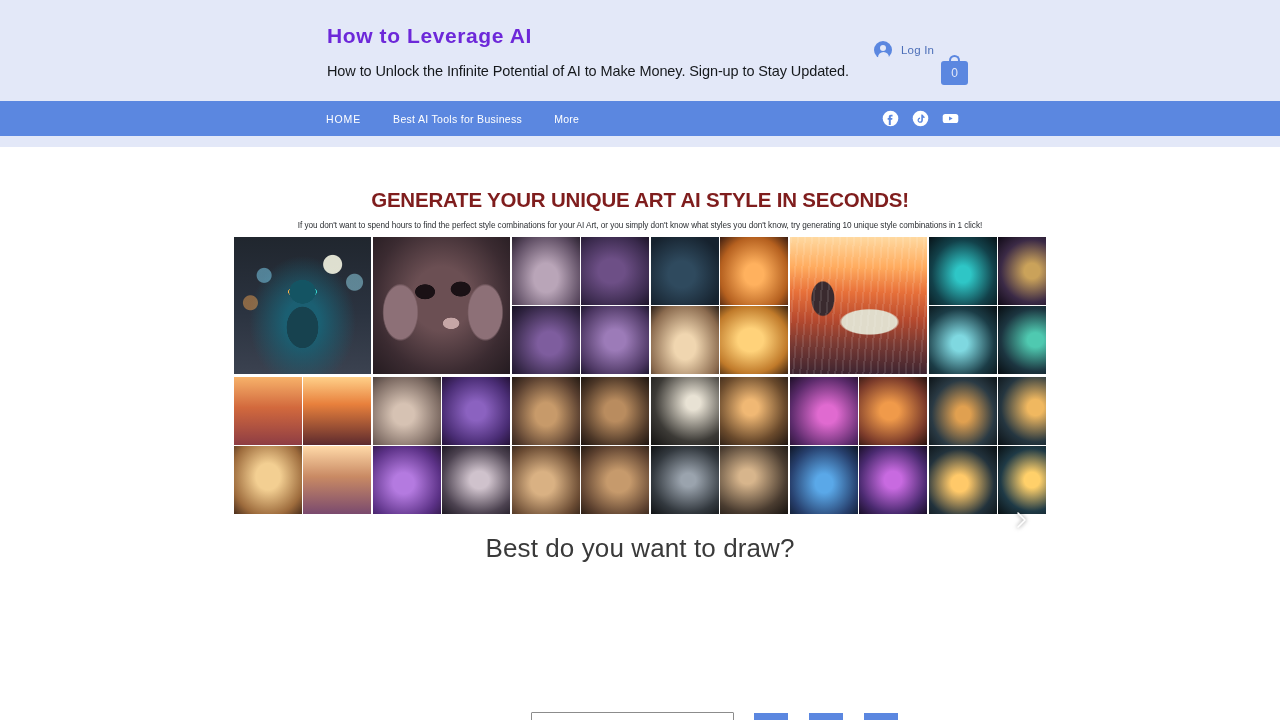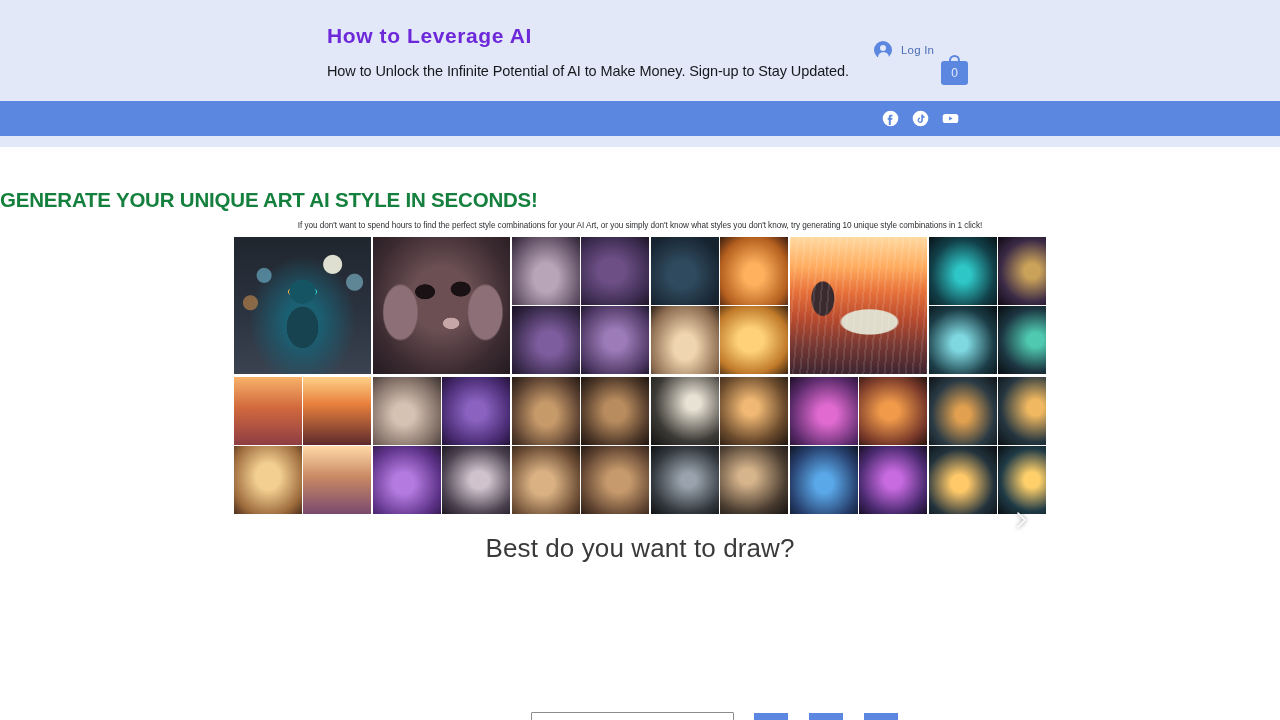--- a/index.html
+++ b/index.html
@@ -143,24 +143,25 @@
   
   .main-area {
     position: relative;
     width: 1280px;
     background: #ffffff;
   }
   .section-title {
     position: absolute;
     left: 0; top: 41px;
     width: 1280px;
+    text-align: center;
     font-size: 20.5px;
     font-weight: bold;
     letter-spacing: -0.2px;
-    color: #15803d;
+    color: #7f1d1d;
   }
   .section-sub {
     position: absolute;
     left: 0; top: 74px;
     width: 1280px;
     text-align: center;
     font-size: 8.2px;
     color: #2c2f33;
     letter-spacing: -0.05px;
   }
@@ -276,20 +277,25 @@
   </div>
 
   <div class="cart-area">
     <span class="cart-handle"></span>
     <span class="cart-bag"></span>
     <span class="cart-count">0</span>
   </div>
 </header>
 
 <nav class="nav-bar">
+  <div class="nav-links">
+    <span class="nav-link home">HOME</span>
+    <span class="nav-link">Best AI Tools for Business</span>
+    <span class="nav-link">More</span>
+  </div>
   <div class="social-links">
     <span class="social-icon">
       <svg viewBox="0 0 24 24" width="17" height="17" fill="currentColor">
           <circle cx="12" cy="12" r="11"></circle>
           <path d="M13 9.2h1.9V6.6h-2.3c-2 0-3 1.2-3 3.1v1.5H8v2.6h1.6V21h2.8v-7.2h2l.3-2.6h-2.3v-1.2c0-.6.2-.8.8-.8z" fill="#5b87e0"></path>
         </svg>
     </span>
     <span class="social-icon">
       <svg viewBox="0 0 24 24" width="17" height="17" fill="currentColor">
           <circle cx="12" cy="12" r="11"></circle>

